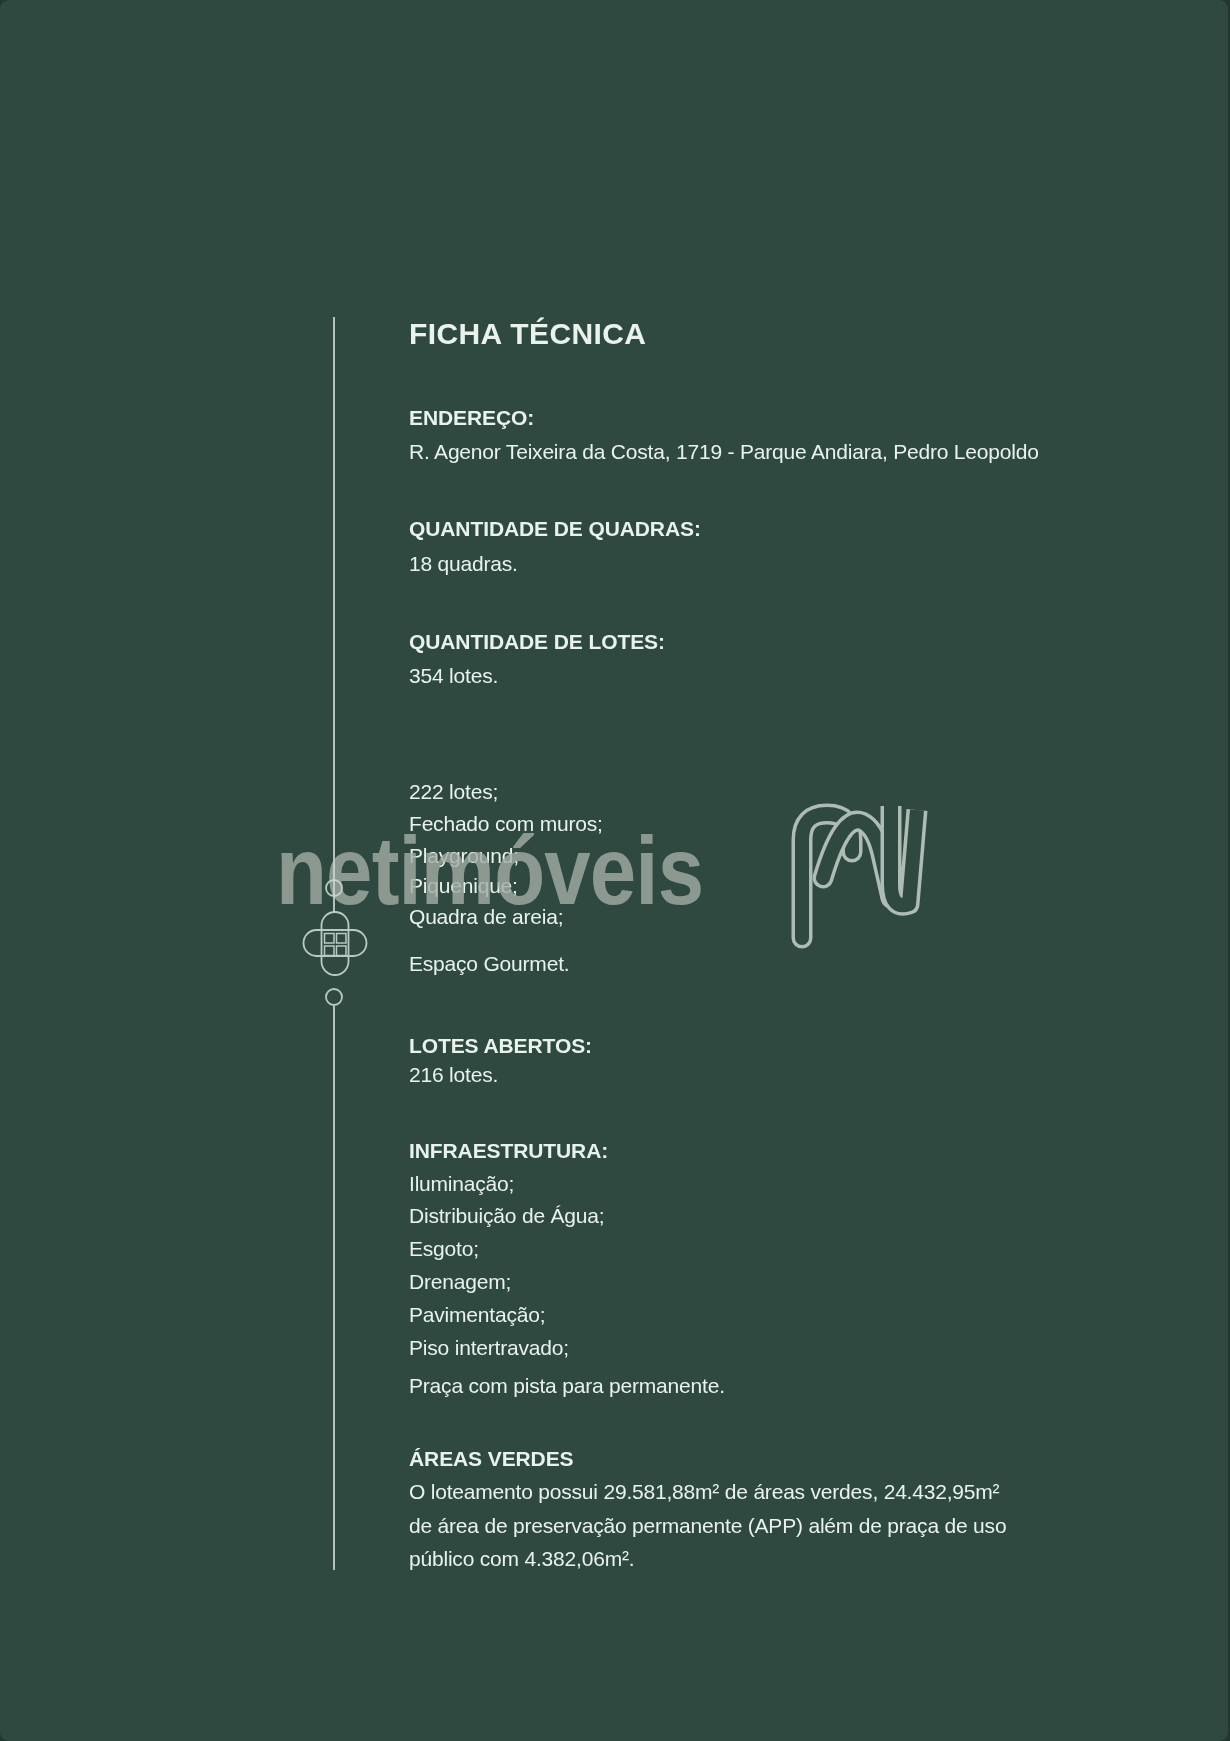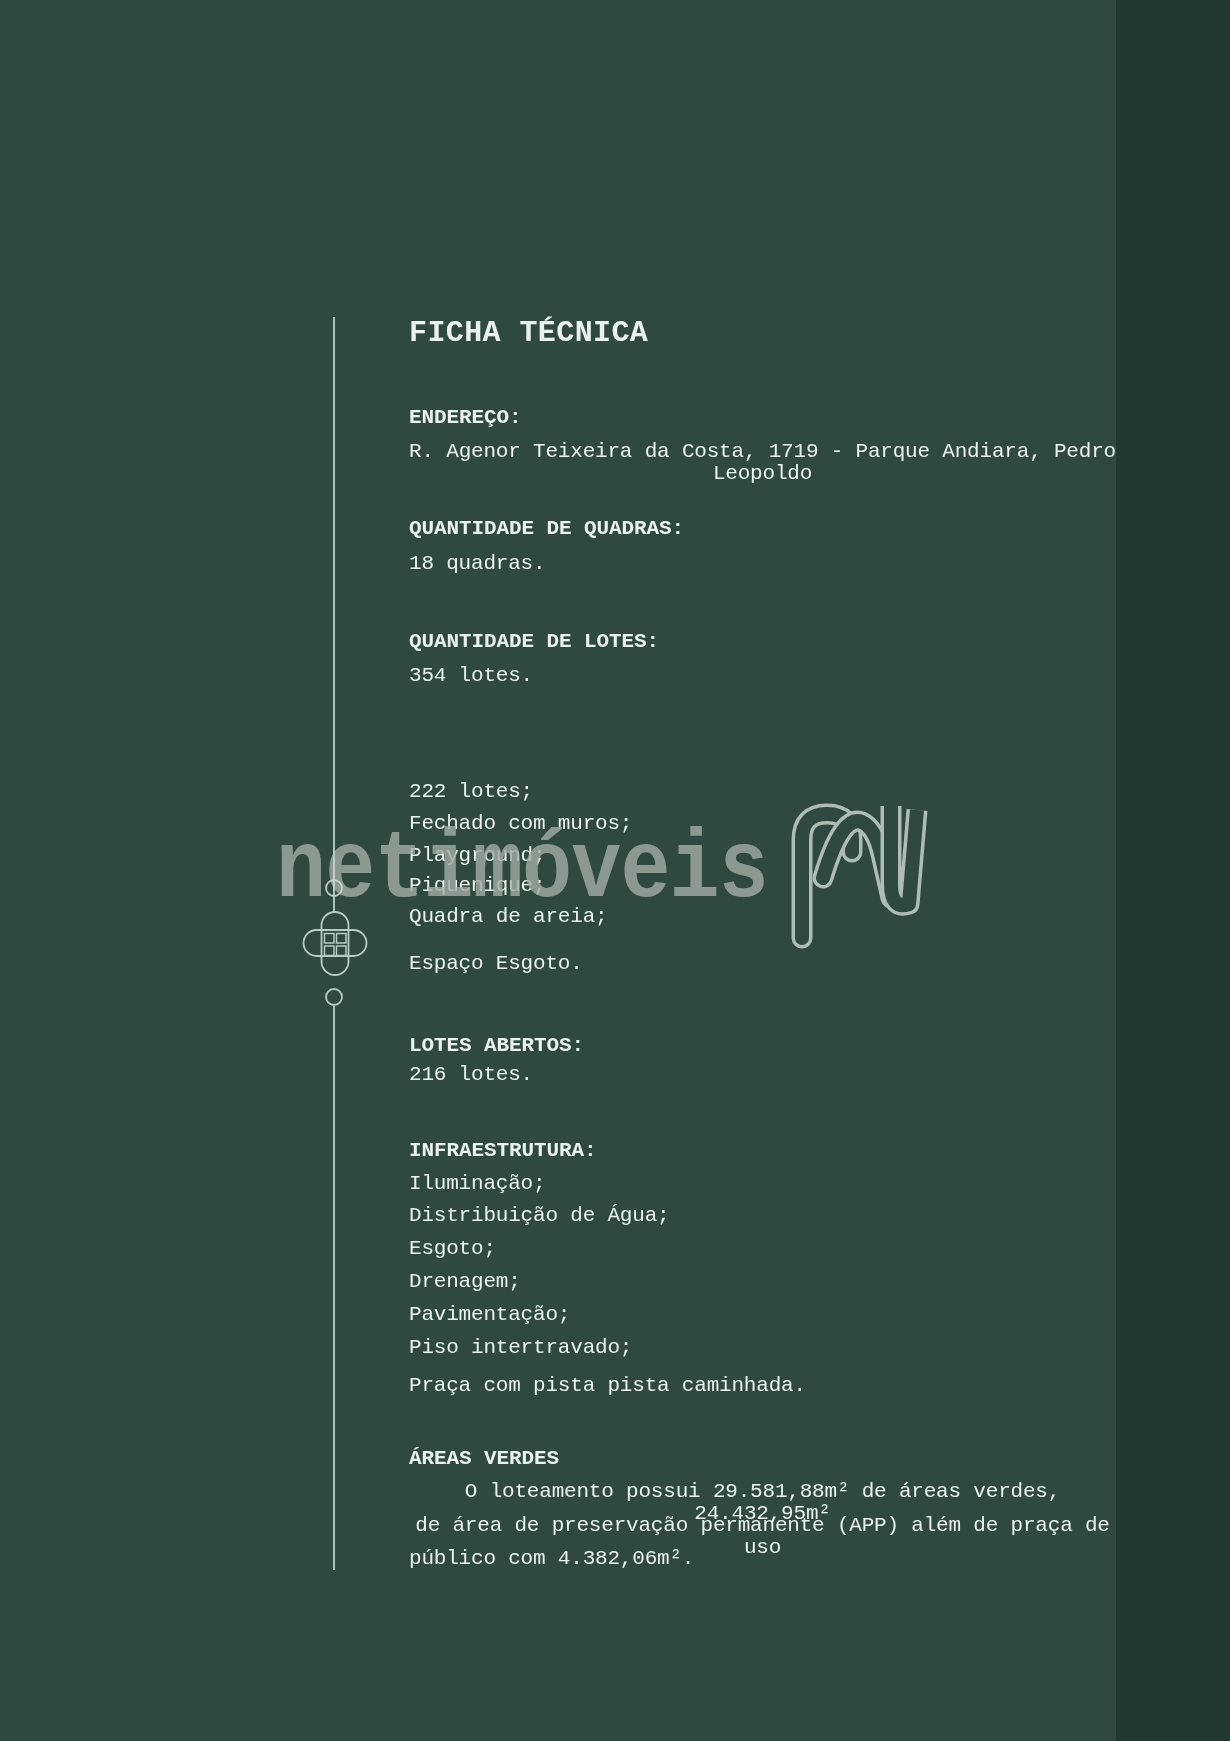--- a/index.html
+++ b/index.html
@@ -5,24 +5,25 @@
   :root{
     --bg:#2F4941;
     --text:#EAF2EC;
     --watermark:#A2ADA5;
     --decor:#C9D8D0;
     --nlogo:#AEBCB4;
   }
   html,body{margin:0;padding:0;background:#223730;}
   #page{
     position:relative;
-    width:1116px;height:1741px;
+    width:1228px;height:1741px;
     background:var(--bg);
     overflow:hidden;
-    font-family:Liberation Mono, monospace;
+    font-family:Liberation Sans, sans-serif;
+    border-radius:9px;
     -webkit-font-smoothing:antialiased;
   }
   .abs{position:absolute;left:409px;line-height:1.05;}
   .doc-title{
     font-size:30px;font-weight:bold;color:var(--text);
     letter-spacing:.4px;
   }
   .sec-title{
     font-size:21px;font-weight:bold;color:var(--text);
     letter-spacing:-.1px;
@@ -59,33 +60,33 @@
   <div class="abs sec-item" style="top:553px">18 quadras.</div>
 
   <div class="abs sec-title" style="top:631px">QUANTIDADE DE LOTES:</div>
   <div class="abs sec-item" style="top:665px">354 lotes.</div>
 
   <div class="abs sec-item" style="top:781px">222 lotes;</div>
   <div class="abs sec-item" style="top:813px">Fechado com muros;</div>
   <div class="abs sec-item" style="top:845px">Playground;</div>
   <div class="abs sec-item" style="top:875px">Piquenique;</div>
   <div class="abs sec-item" style="top:906px">Quadra de areia;</div>
-  <div class="abs sec-item" style="top:953px">Espaço Esgoto.</div>
+  <div class="abs sec-item" style="top:953px">Espaço Gourmet.</div>
 
   <div class="abs sec-title" style="top:1035px">LOTES ABERTOS:</div>
   <div class="abs sec-item" style="top:1064px">216 lotes.</div>
 
   <div class="abs sec-title" style="top:1140px">INFRAESTRUTURA:</div>
   <div class="abs sec-item" style="top:1173px">Iluminação;</div>
   <div class="abs sec-item" style="top:1205px">Distribuição de Água;</div>
   <div class="abs sec-item" style="top:1238px">Esgoto;</div>
   <div class="abs sec-item" style="top:1271px">Drenagem;</div>
   <div class="abs sec-item" style="top:1304px">Pavimentação;</div>
   <div class="abs sec-item" style="top:1337px">Piso intertravado;</div>
-  <div class="abs sec-item" style="top:1375px">Praça com pista pista caminhada.</div>
+  <div class="abs sec-item" style="top:1375px">Praça com pista para permanente.</div>
 
   <div class="abs sec-title" style="top:1448px">ÁREAS VERDES</div>
   <div class="abs sec-item" style="top:1481px">O loteamento possui 29.581,88m² de áreas verdes, 24.432,95m²</div>
   <div class="abs sec-item" style="top:1515px">de área de preservação permanente (APP) além de praça de uso</div>
   <div class="abs sec-item" style="top:1548px">público com 4.382,06m².</div>
 
   <div class="watermark-word">netimóveis</div>
 
   <svg id="decor-svg" width="1230" height="1741" viewBox="0 0 1230 1741">
 

